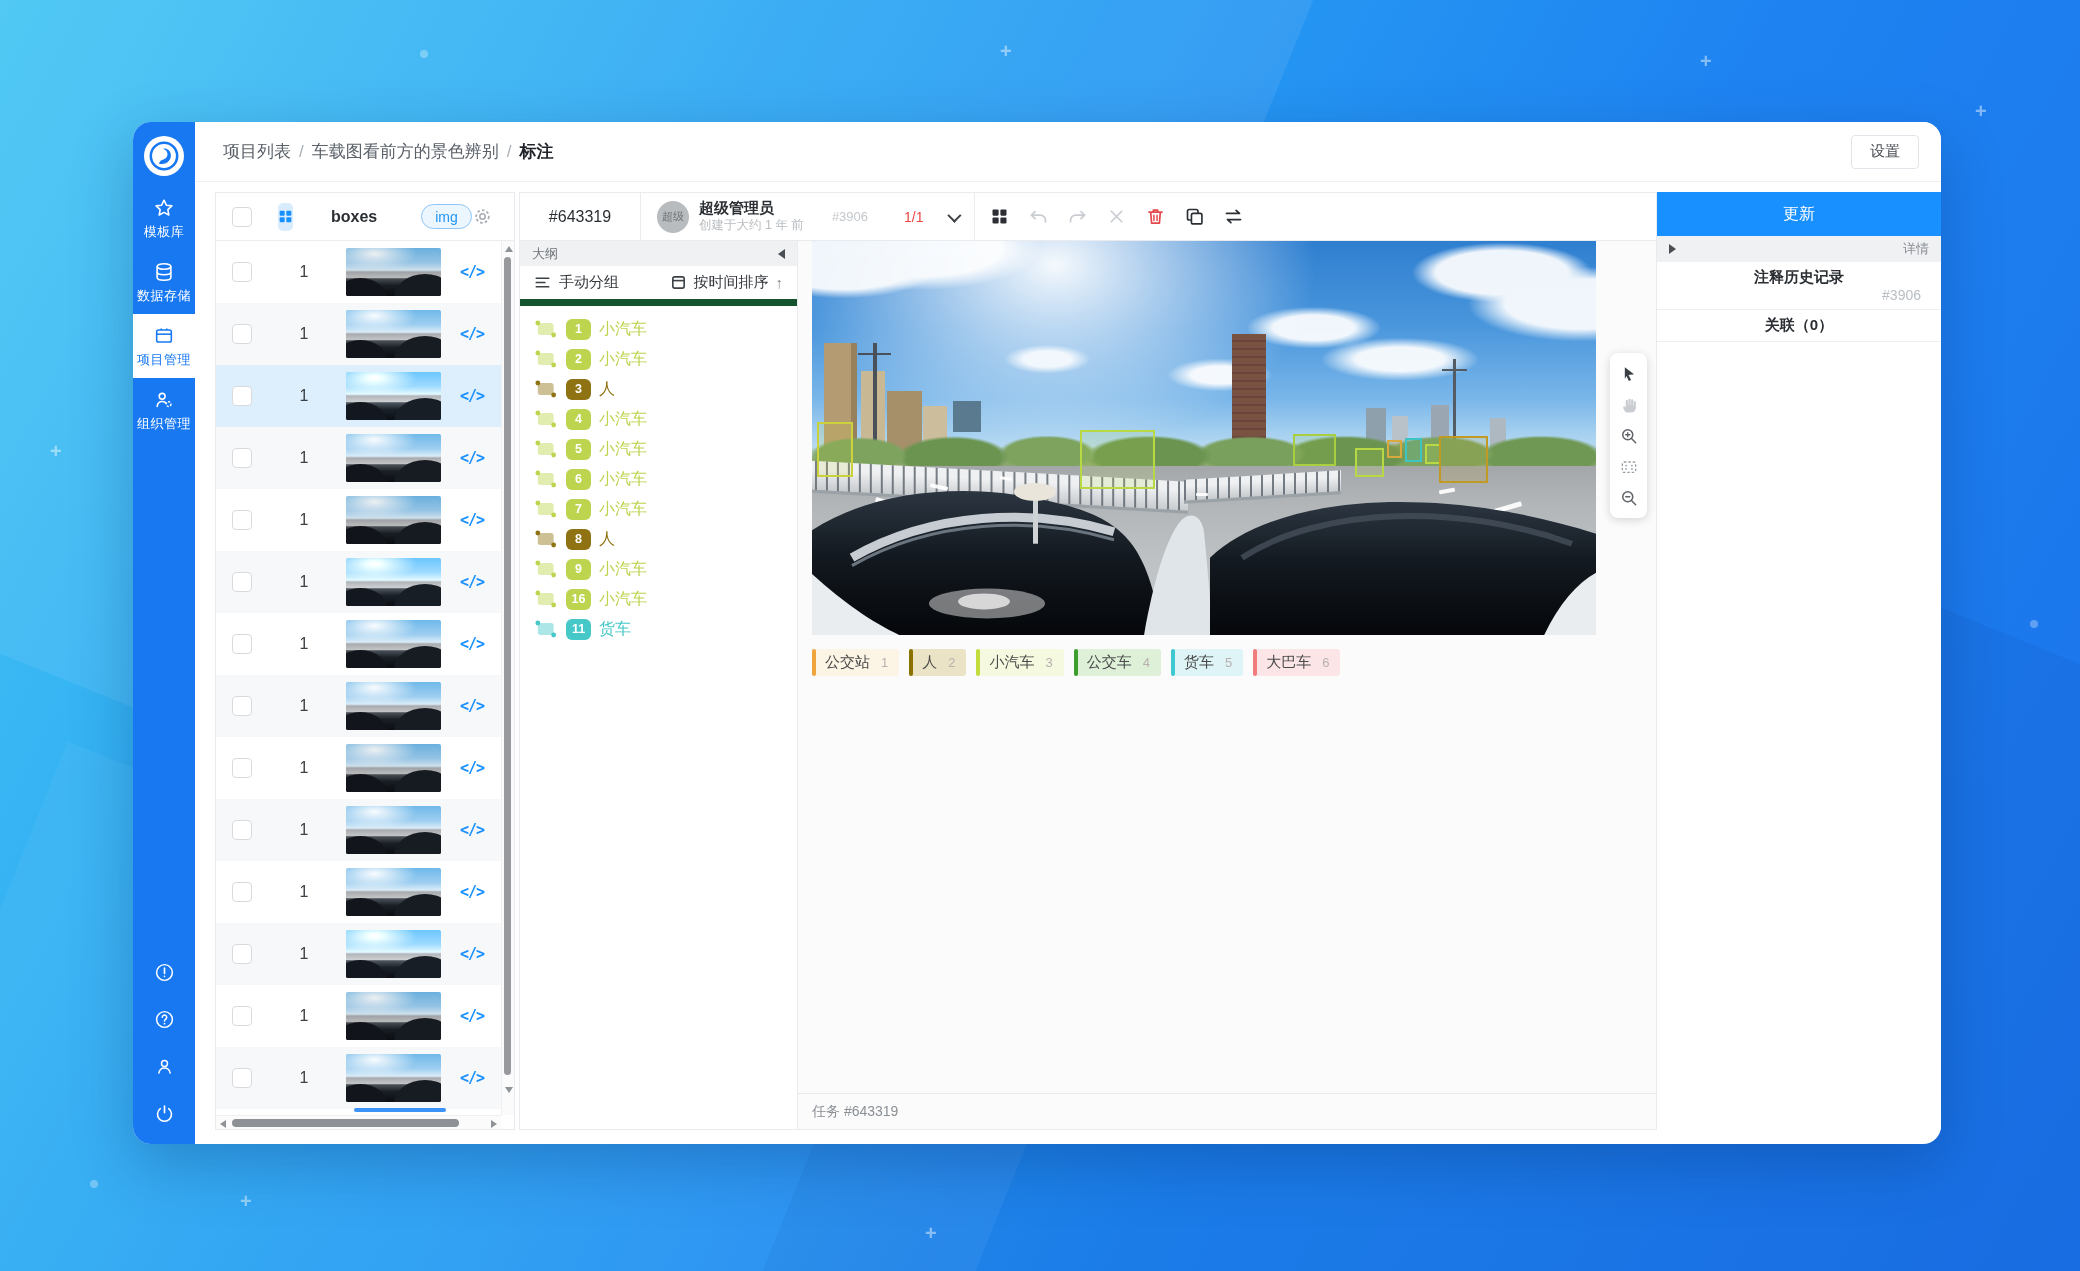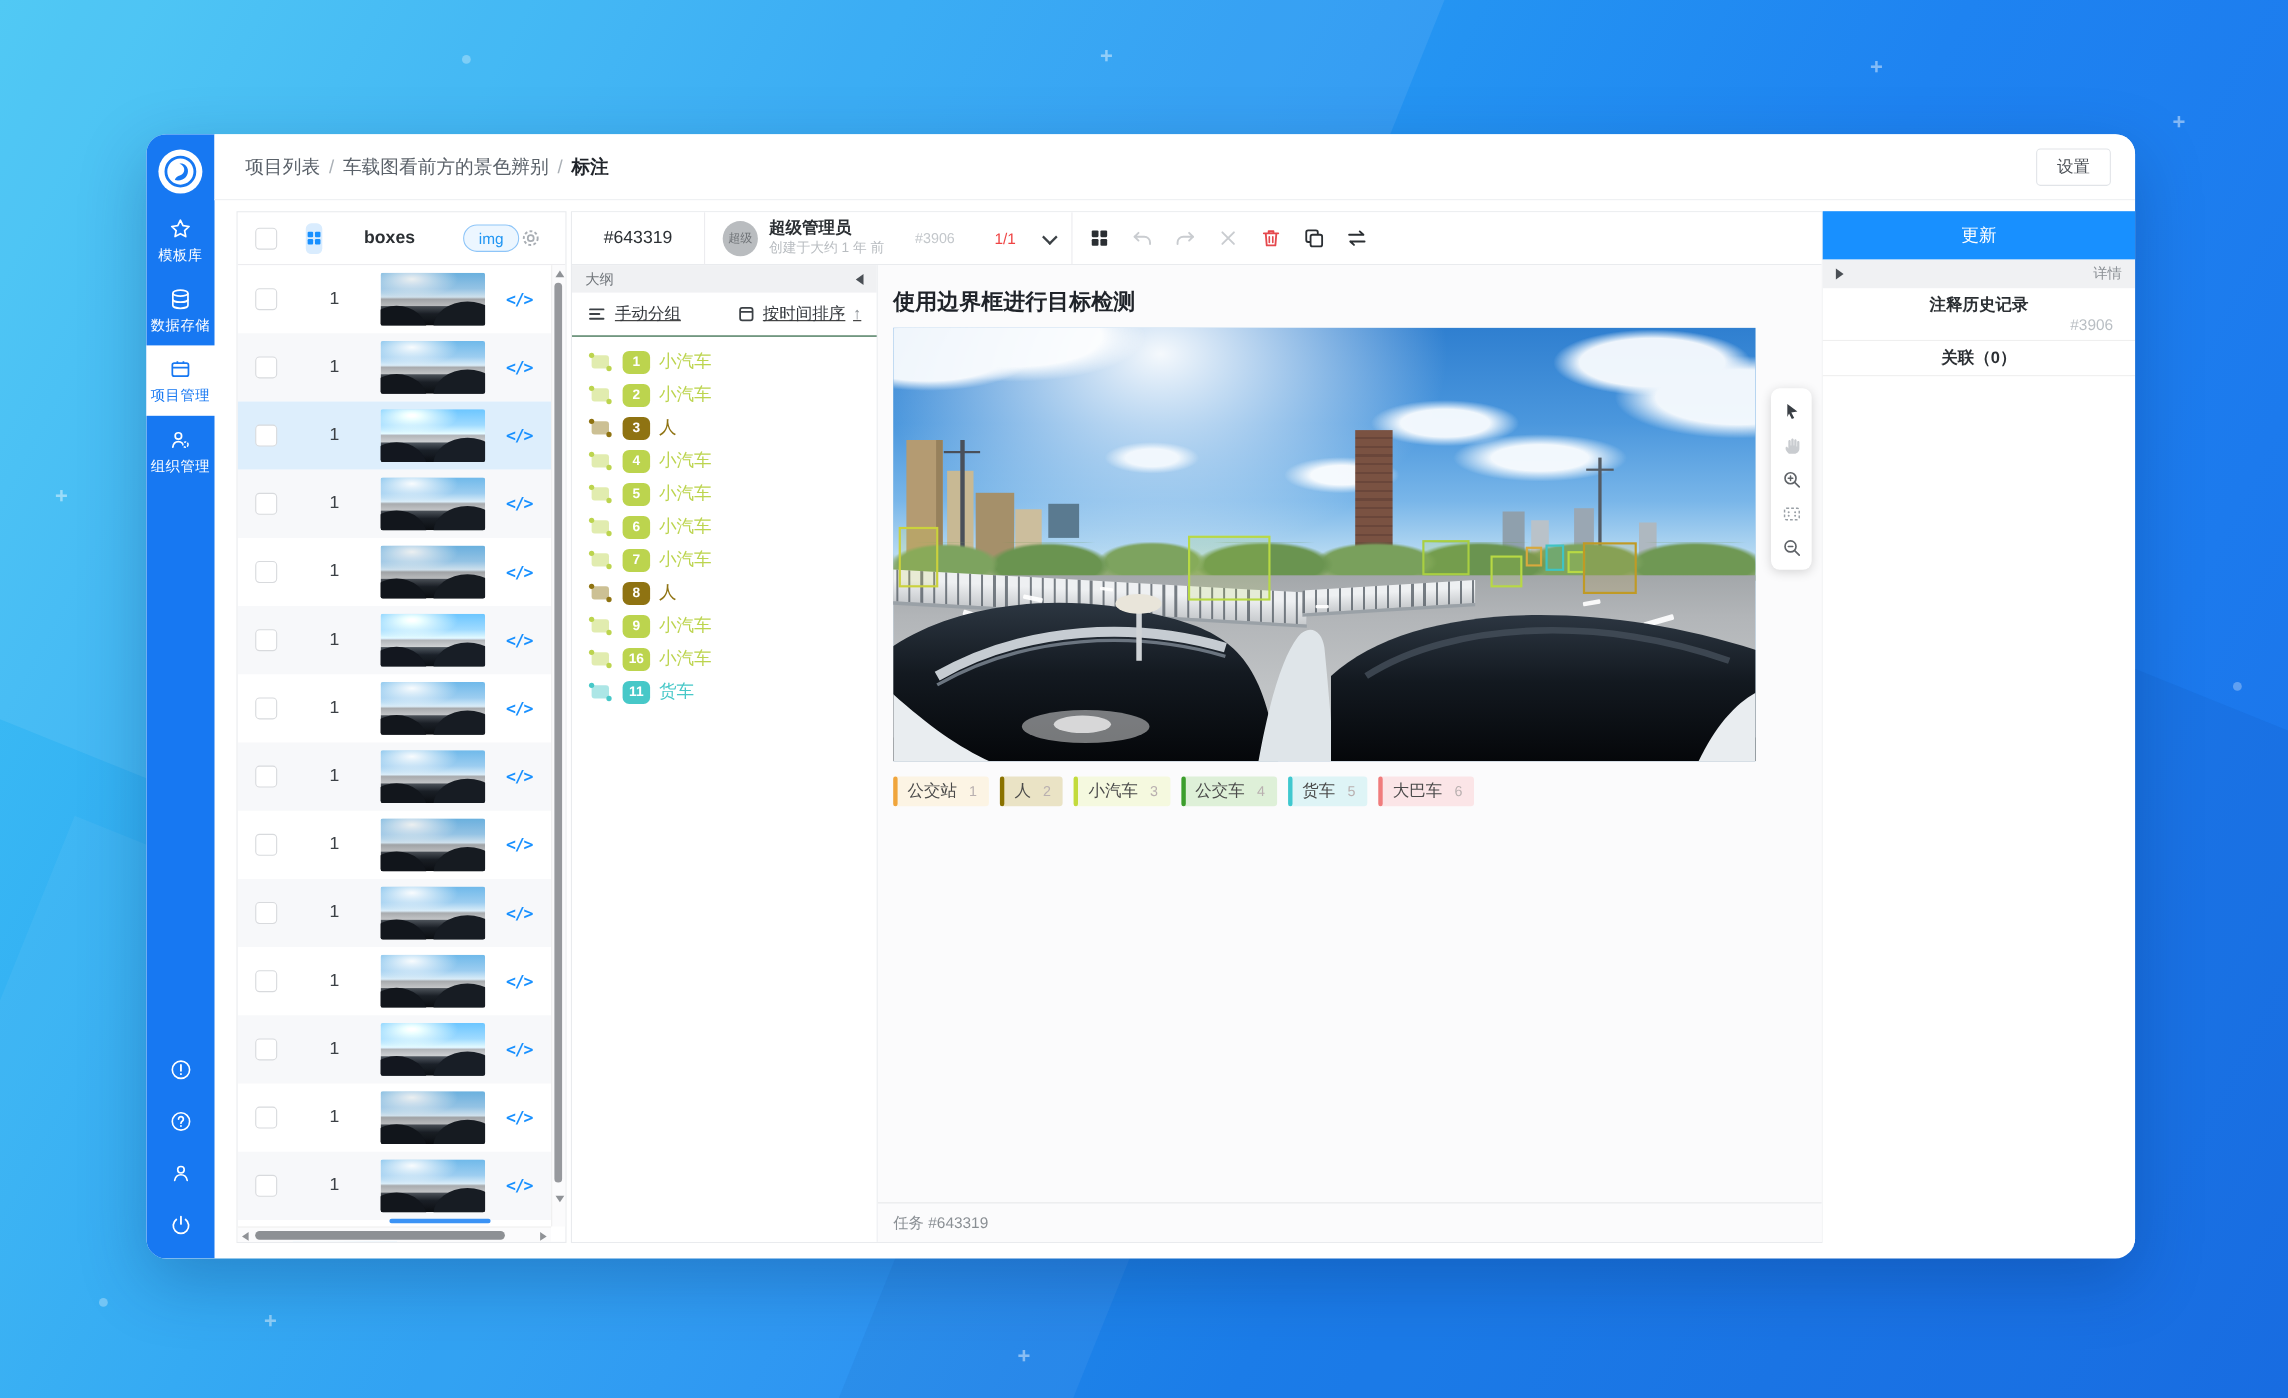--- a/index.html
+++ b/index.html
@@ -96,21 +96,21 @@
   .tb-icons { display:flex; align-items:center; gap:9px; padding:0 10px; }
   .tb-btn { width:30px; height:30px; display:flex; align-items:center; justify-content:center; border-radius:4px; cursor:pointer; background:transparent; border:none; }
   .tb-btn svg { width:21px; height:21px; }
 
   .body-row { flex:1; display:flex; min-height:0; }
 
   
   .outline-panel { width:278px; flex:0 0 278px; border-right:1px solid #e9ebee; display:flex; flex-direction:column; background:#fff; }
   .outline-title { height:25px; background:#f0f1f3; display:flex; align-items:center; padding:0 12px; font-size:13px; color:#70757a; flex:0 0 25px; }
   .collapse-left { margin-left:auto; width:0; height:0; border-top:5px solid transparent; border-bottom:5px solid transparent; border-right:7px solid #4a4f55; cursor:pointer; }
-  .group-row { height:40px; flex:0 0 40px; display:flex; align-items:center; padding:16px 14px; border-bottom:1px solid #14532d; gap:8px;text-decoration:underline; }
+  .group-row { height:40px; flex:0 0 40px; display:flex; align-items:center; padding:16px 14px; border-bottom:7px solid #14532d; gap:8px; }
   .group-row svg { width:17px; height:17px; }
   .group-label { font-size:15px; color:#33373c; }
   .sort-right { margin-left:auto; display:flex; align-items:center; gap:7px; cursor:pointer; }
   .sort-label { font-size:15px; color:#33373c; }
   .up-arrow { font-size:15px; color:#8a8f94; }
   .outline-list { list-style:none; padding:8px 0; overflow:hidden; }
   .ol-item { display:flex; align-items:center; height:30px; padding:0 14px; gap:8px; cursor:pointer; }
   .ol-item svg.bbox-glyph { width:24px; height:20px; flex:0 0 24px; }
   .ol-badge { min-width:25px; height:21px; padding:0 4px; border-radius:6px; background:var(--c); color:#fff; font-size:12.5px; font-weight:700; display:flex; align-items:center; justify-content:center; }
   .ol-label { font-size:16px; color:var(--c); }
@@ -611,21 +611,20 @@
                     <circle cx="18" cy="14.5" r="2.2" style="fill:var(--c)"></circle>
                   </svg>
                   <span class="ol-badge">11</span>
                   <span class="ol-label">货车</span>
                 </li>
 
             </ul>
           </aside>
 
           <section class="canvas">
-            <h2 class="canvas-title">使用边界框进行目标检测</h2>
 
             <div class="pano">
               <div class="pano-sky"></div>
               <div class="pano-clouds"></div>
 
               <div class="bld" style="left:1.5%;top:26%;width:4.2%;height:31%;background:linear-gradient(90deg,#b49b72 70%,#93severity 100%);background:#b49b72;box-shadow:inset -6px 0 #97815c"></div>
               <div class="bld" style="left:6.2%;top:33%;width:3.1%;height:24%;background:#c8b994"></div>
               <div class="bld" style="left:9.6%;top:38%;width:4.4%;height:19%;background:#a5906a"></div>
               <div class="bld" style="left:14.2%;top:42%;width:3%;height:15%;background:#ccbe9d"></div>
               <div class="bld" style="left:18%;top:40.5%;width:3.6%;height:8%;background:#5a7a90"></div>

